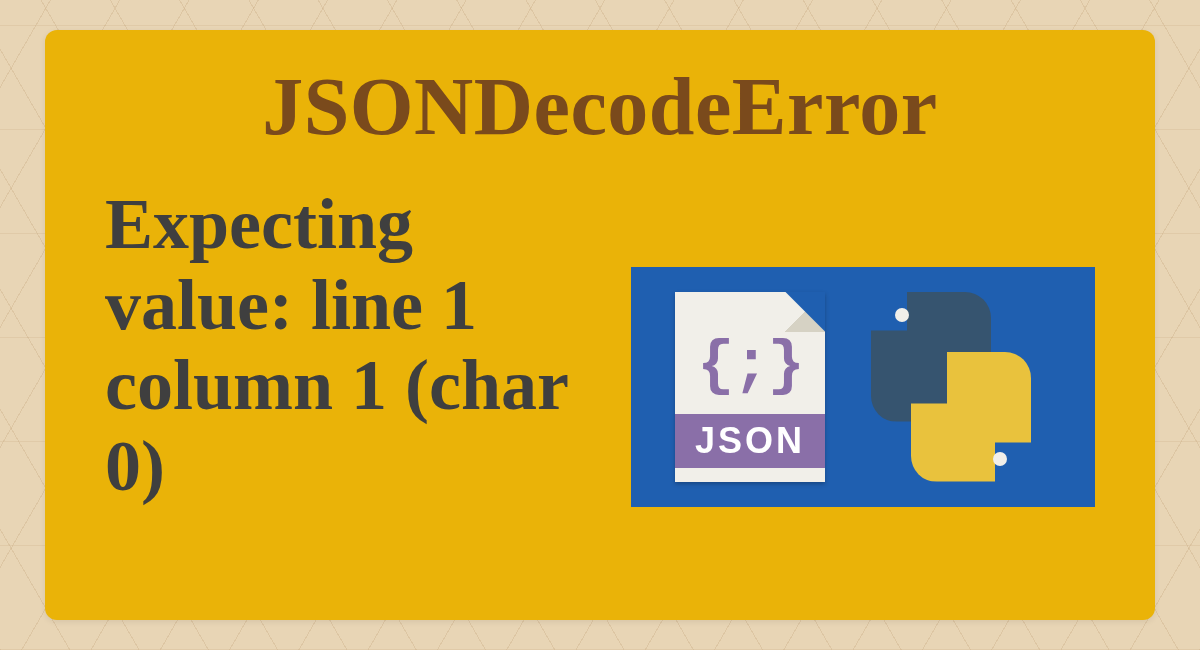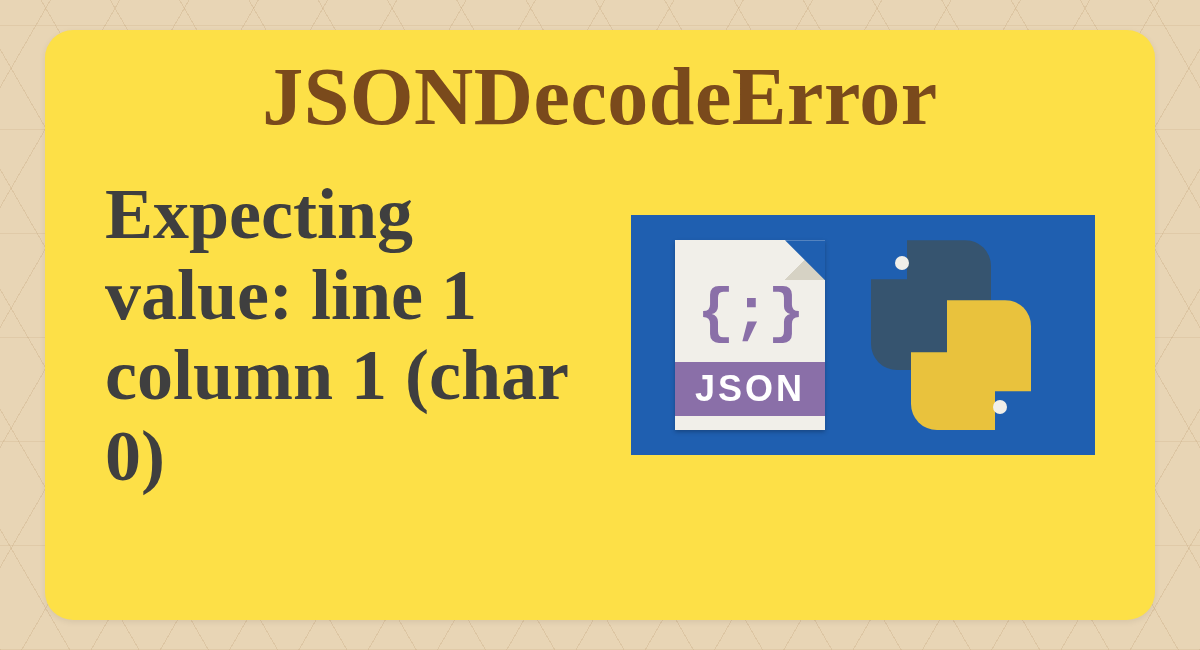--- a/index.html
+++ b/index.html
@@ -8,40 +8,40 @@
       height: 650px;
       background: #e8d5b5;
       background-image:
         repeating-linear-gradient(60deg, rgba(200,170,130,0.35) 0 1px, transparent 1px 60px),
         repeating-linear-gradient(-60deg, rgba(200,170,130,0.35) 0 1px, transparent 1px 60px),
         repeating-linear-gradient(0deg, rgba(200,170,130,0.25) 0 1px, transparent 1px 104px);
       padding: 30px 45px;
       font-family: Georgia, 'Times New Roman', serif;
     }
     .card {
-      background: #fde047;
-      border-radius: 28px;
+      background: #eab308;
+      border-radius: 12px;
       width: 100%;
       height: 100%;
-      padding: 20px 60px 20px 60px;
+      padding: 30px 60px 20px 60px;
       position: relative;
       box-shadow: 0 2px 6px rgba(0,0,0,0.08);
     }
     .title {
       font-size: 82px;
       font-weight: 900;
       color: #7a4a1c;
       text-align: center;
       letter-spacing: 0.5px;
       margin-bottom: 30px;
     }
     .body-row {
       display: flex;
       gap: 44px;
-      align-items: center;
+      align-items: flex-end;
     }
     .msg {
       flex: 1;
       font-size: 72px;
       font-weight: 700;
       color: #3f3f3f;
       line-height: 1.12;
       font-family: Georgia, 'Palatino Linotype', serif;
     }
     .panel {

